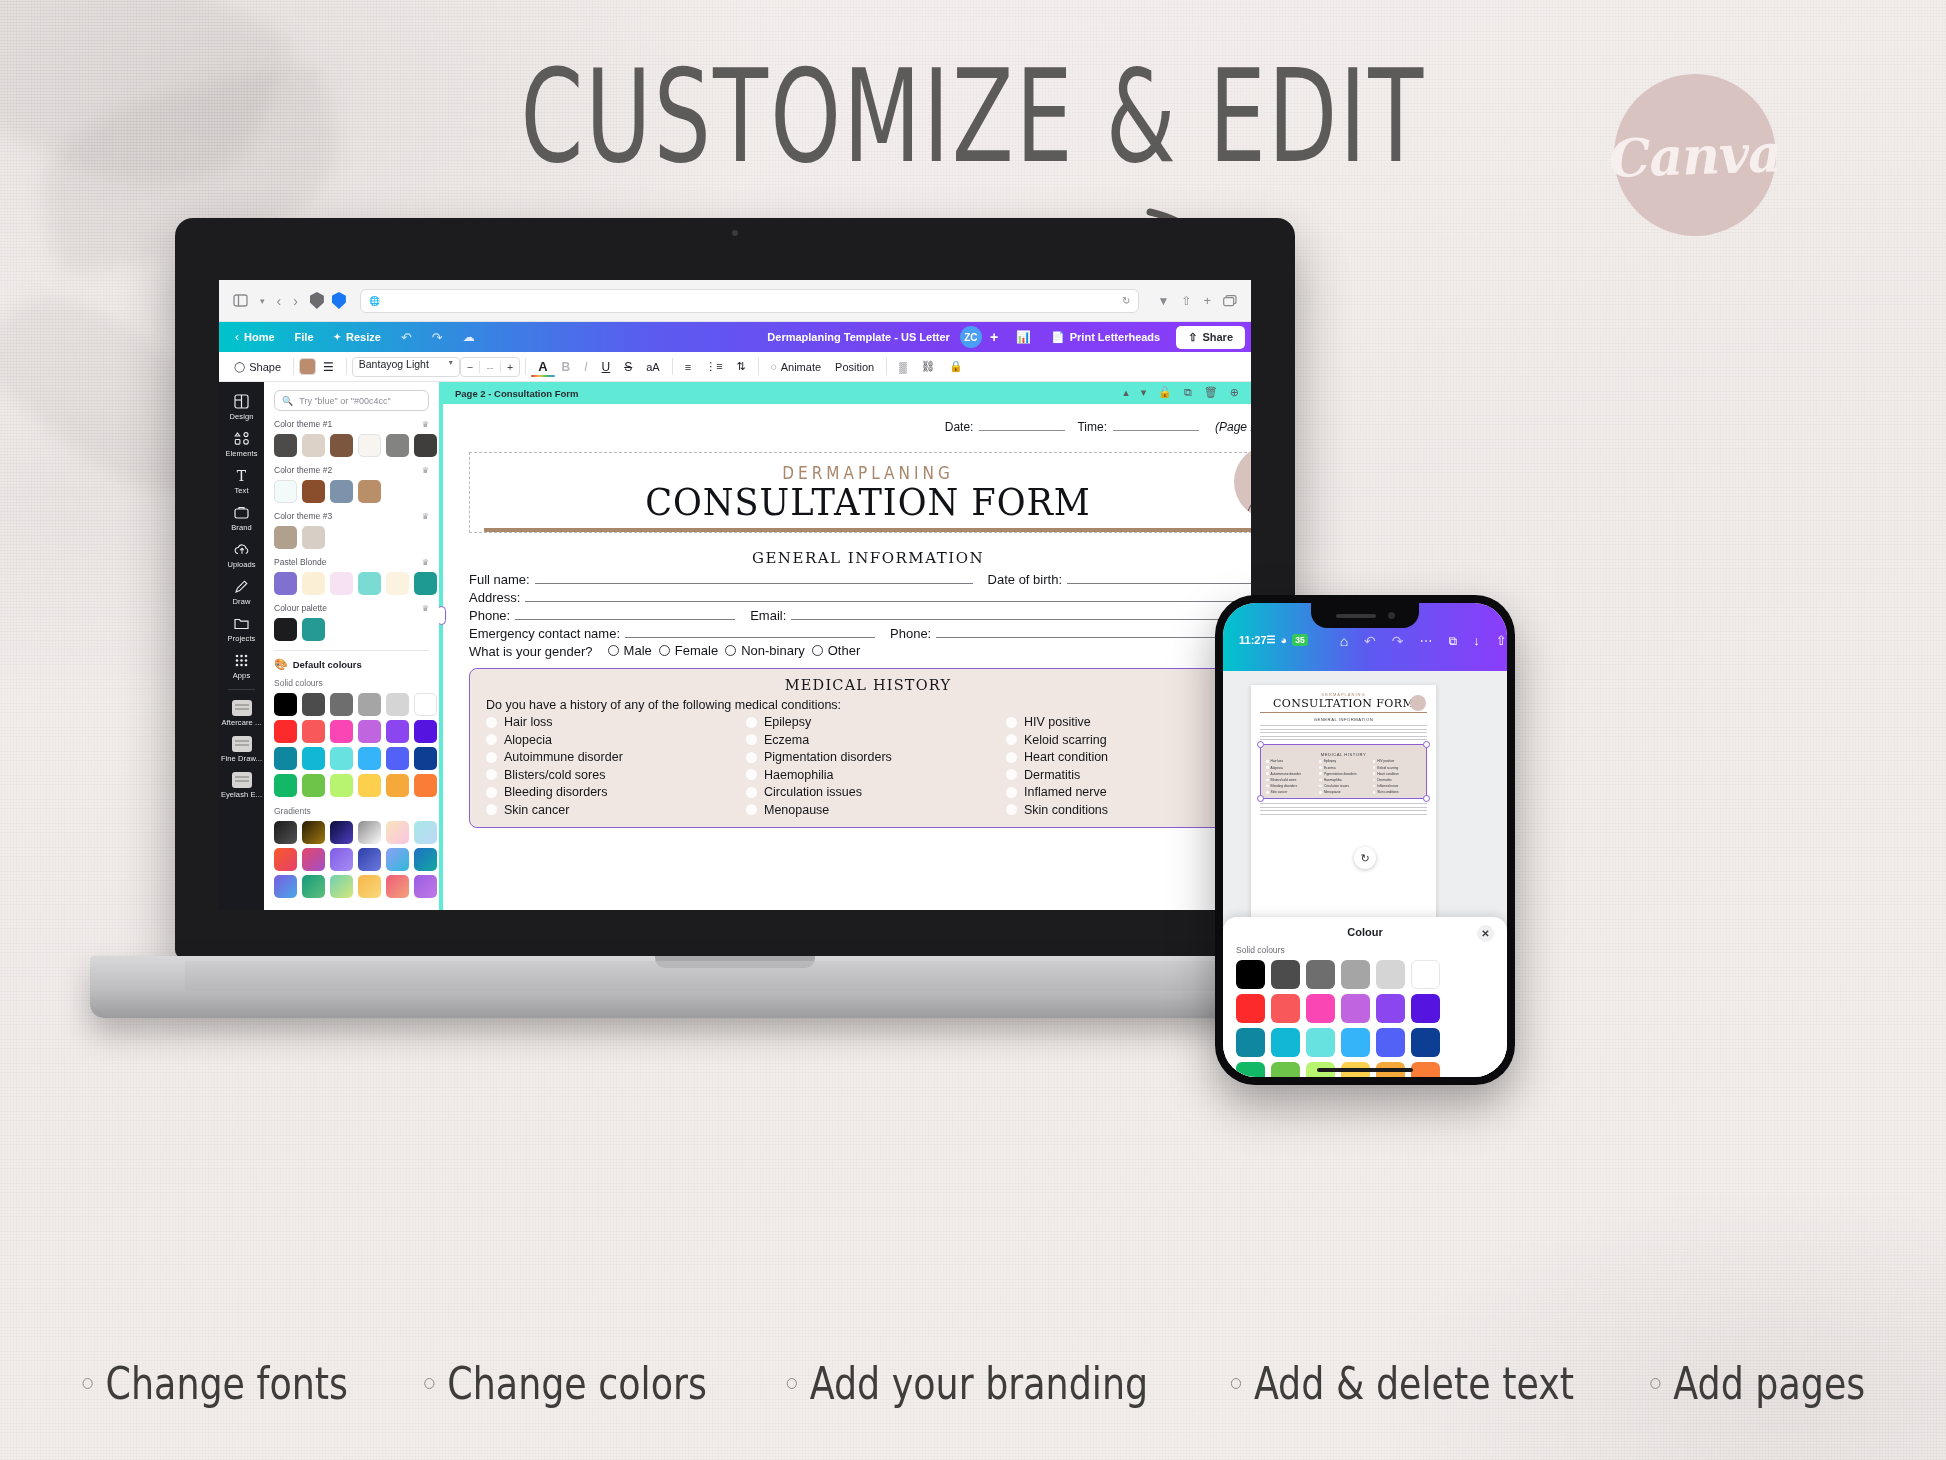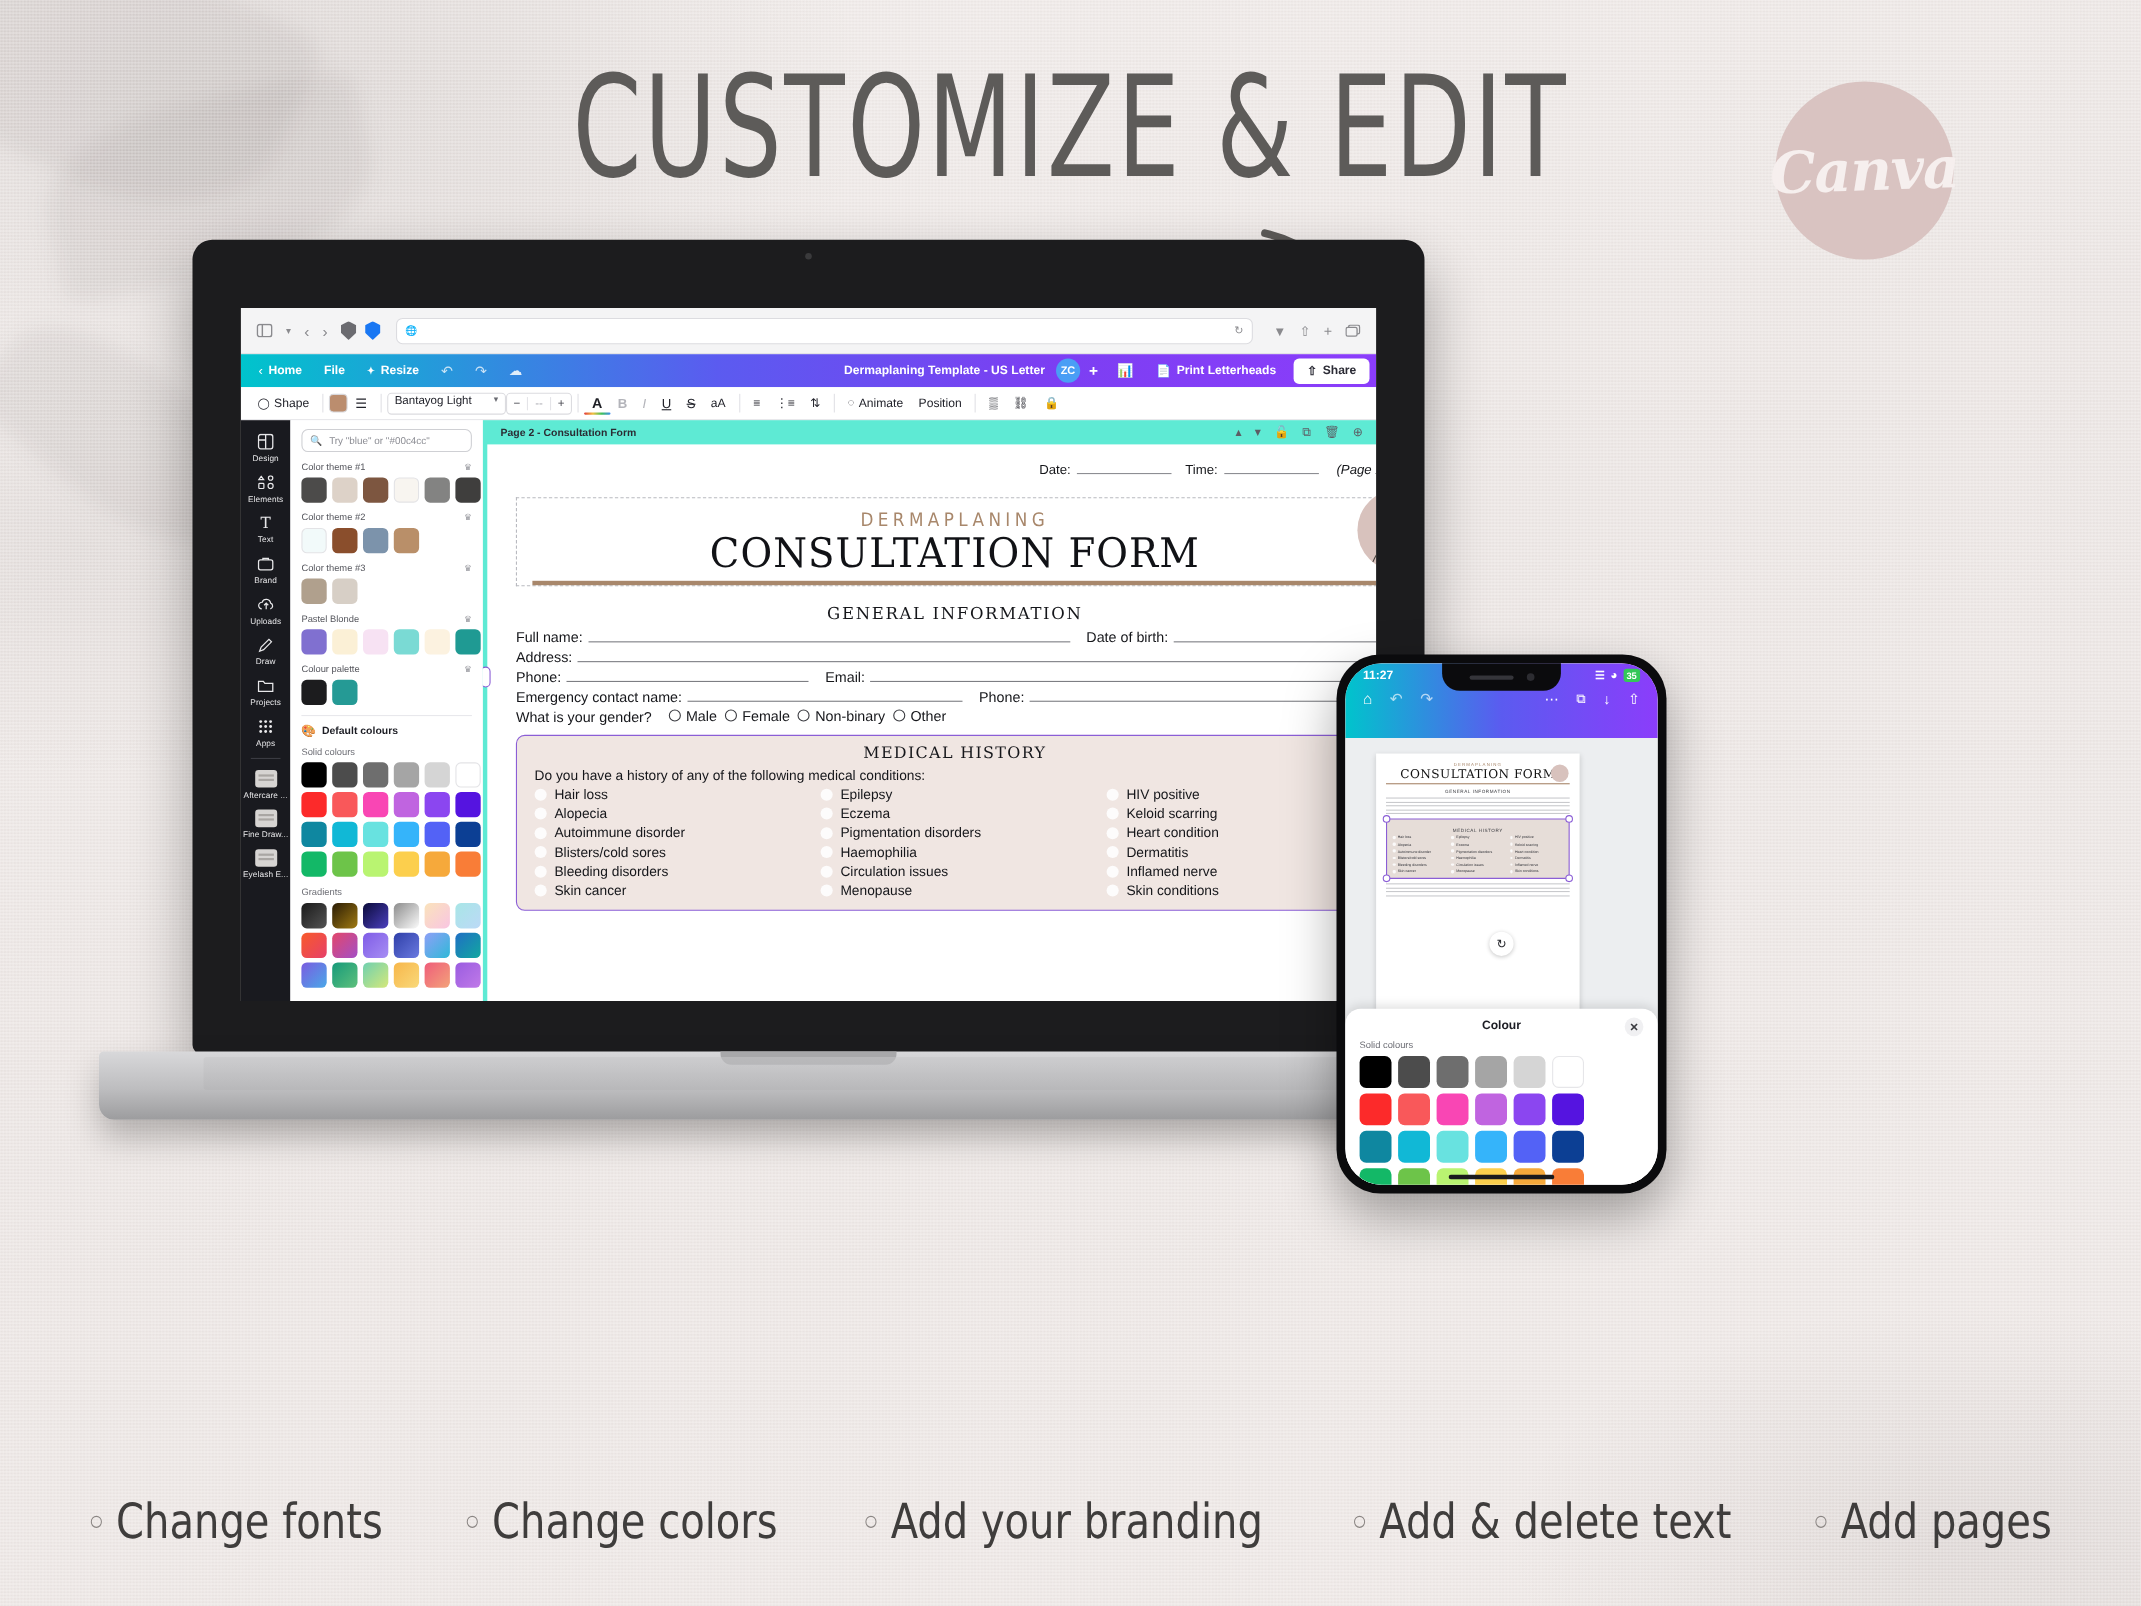--- a/index.html
+++ b/index.html
@@ -156,21 +156,21 @@
 
   
   .phone{position:absolute;left:1215px;top:595px;width:300px;height:490px;}
   .phone-body{position:absolute;inset:0;background:#0b0b0d;border-radius:40px;box-shadow:0 20px 46px rgba(0,0,0,.34);}
   .phone-screen{position:absolute;left:8px;top:8px;right:8px;bottom:8px;border-radius:33px;overflow:hidden;background:#fff;}
   .phone-notch{position:absolute;left:50%;top:8px;margin-left:-54px;width:108px;height:25px;background:#0b0b0d;
     border-radius:0 0 16px 16px;z-index:5;display:flex;align-items:center;justify-content:center;gap:12px;}
   .notch-bar{width:40px;height:4px;border-radius:3px;background:#35353a;}
   .notch-dot{width:7px;height:7px;border-radius:50%;background:#2c2c31;}
   .ph-top{height:68px;background:linear-gradient(90deg,#00c4cc 0%,#5b5bf0 50%,#8b3dfb 100%);
-    display:flex;flex-direction:column;color:#fff;}
+    display:flex;flex-direction:row;color:#fff;}
   .ph-status{display:flex;align-items:center;justify-content:space-between;padding:5px 16px 0;font-size:11px;font-weight:700;}
   .ph-status .right{display:flex;align-items:center;gap:5px;}
   .batt{background:#34c759;border-radius:3px;padding:1px 3px;font-size:8.5px;color:#fff;font-weight:700;}
   .ph-tools{display:flex;align-items:center;padding:7px 16px 0;gap:16px;font-size:14px;}
   .ph-tools .r{margin-left:auto;display:flex;gap:16px;align-items:center;}
   .ph-canvas{flex:1;background:#eceef0;position:relative;height:calc(100% - 68px);}
   .mini-doc{position:absolute;left:28px;top:14px;width:185px;height:250px;background:#fff;box-shadow:0 1px 5px rgba(0,0,0,.16);
     padding:7px 9px;font-size:2.4px;color:#2a2b30;overflow:hidden;}
   .mini-title{text-align:center;font-family:"DejaVu Serif",serif;font-size:11px;letter-spacing:.4px;color:#111;}
   .mini-brand{text-align:center;font-size:4px;letter-spacing:1px;color:#a8876b;}

